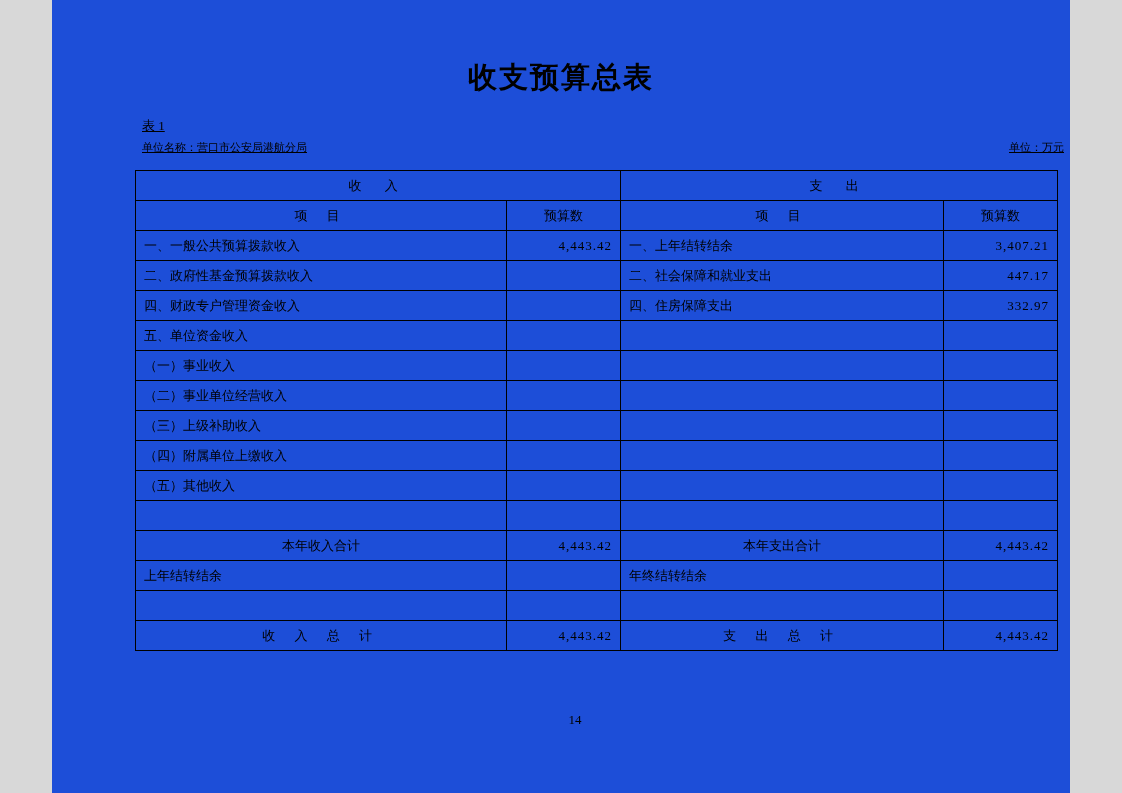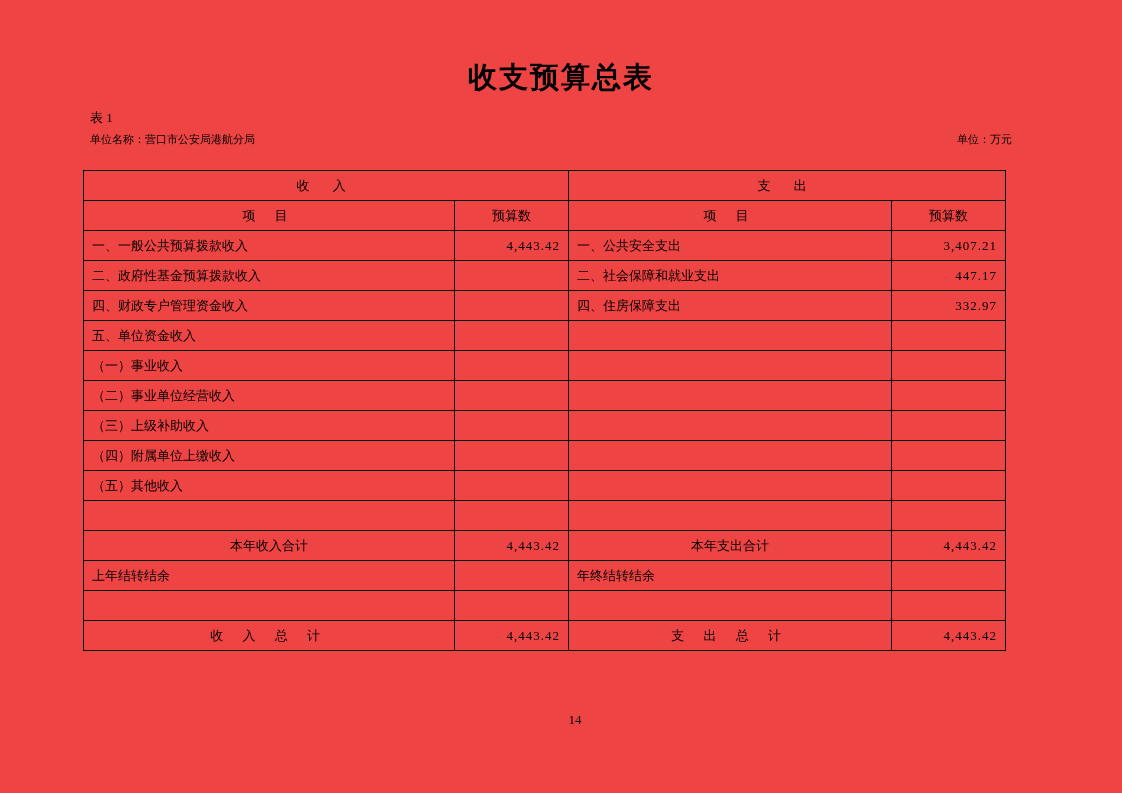--- a/index.html
+++ b/index.html
@@ -4,44 +4,45 @@
 <style>
   html, body {
     margin: 0;
     padding: 0;
     background: #d8d8d8;
   }
   body {
     font-family: "Liberation Serif", "DejaVu Serif", serif;
   }
   .page {
-    width: 1122px;
+    width: 1018px;
     height: 793px;
-    background: #ef4444;
+    background: #1d4ed8;
     position: relative;
     box-sizing: border-box;
     margin: 0 auto;
     overflow: hidden;
   }
   .doc-title {
     text-align: center;
     font-size: 29px;
     font-weight: bold;
     letter-spacing: 2px;
     margin: 0;
     padding-top: 58px;
     font-family: "DejaVu Serif", "Liberation Serif", serif;
   }
   .meta-block {
     position: absolute;
     left: 90px;
-    top: 108px;
+    top: 116px;
     width: 922px;
     font-size: 13px;
     color: #000;
+    text-decoration: underline;
   }
   .meta-line1 {
     font-size: 13px;
     line-height: 20px;
   }
   .meta-line2 {
     display: flex;
     justify-content: space-between;
     font-size: 11px;
     line-height: 22px;
@@ -130,21 +131,21 @@
       <tr>
         <td class="hdr-col spaced">项    目</td>
         <td class="hdr-col">预算数</td>
         <td class="hdr-col spaced">项    目</td>
         <td class="hdr-col">预算数</td>
       </tr>
 
       <tr>
         <td class="lft">一、一般公共预算拨款收入</td>
         <td class="num">4,443.42</td>
-        <td class="lft">一、公共安全支出</td>
+        <td class="lft">一、上年结转结余</td>
         <td class="num">3,407.21</td>
       </tr>
       <tr>
         <td class="lft">二、政府性基金预算拨款收入</td>
         <td class="num"></td>
         <td class="lft">二、社会保障和就业支出</td>
         <td class="num">447.17</td>
       </tr>
       <tr>
         <td class="lft">四、财政专户管理资金收入</td>

